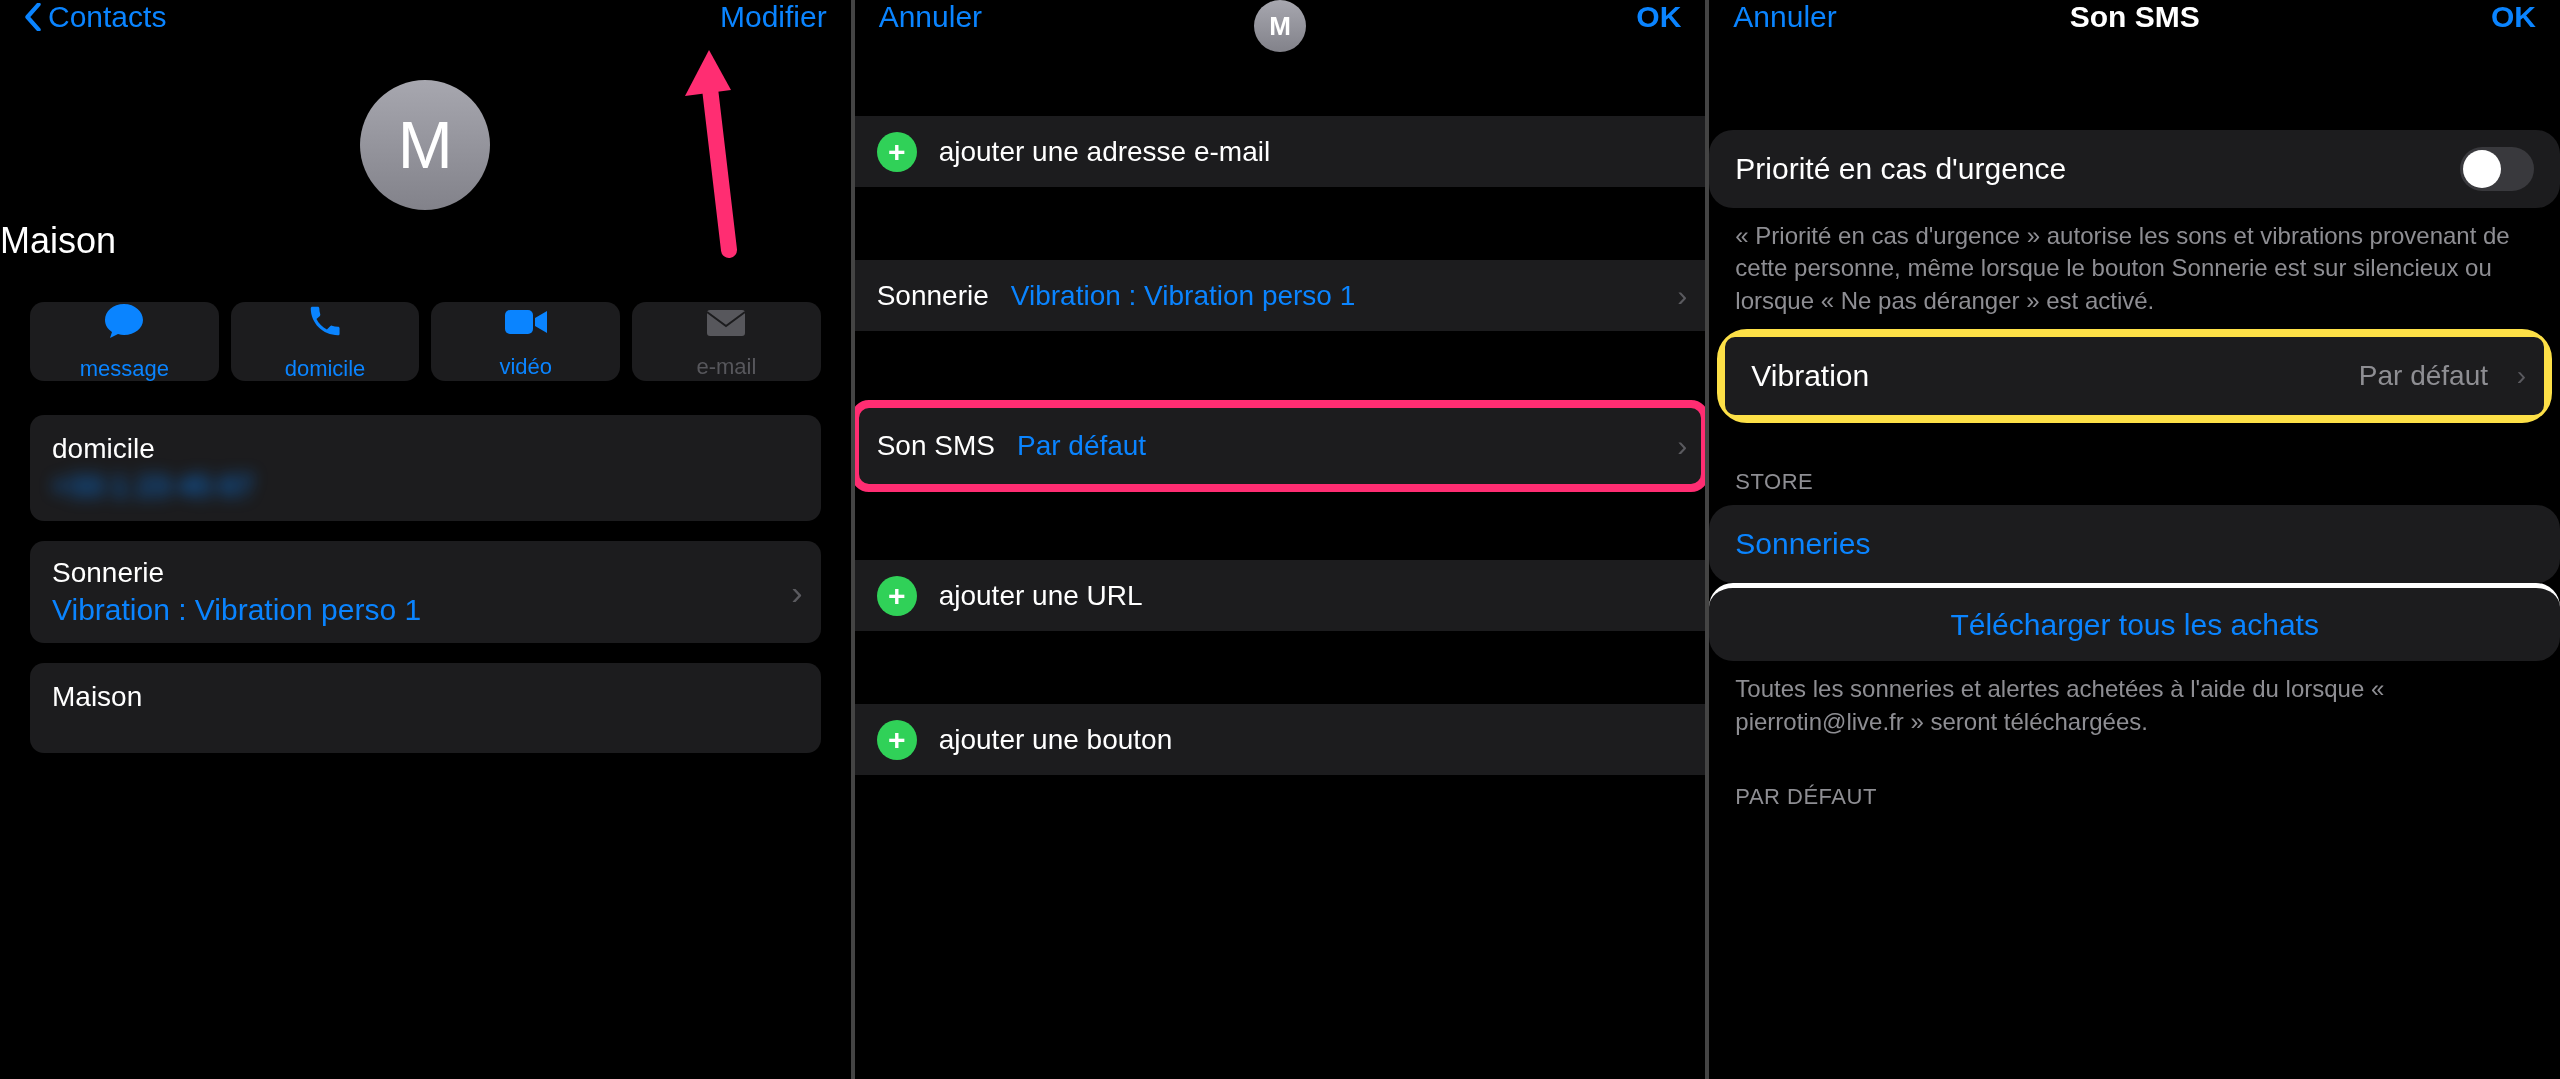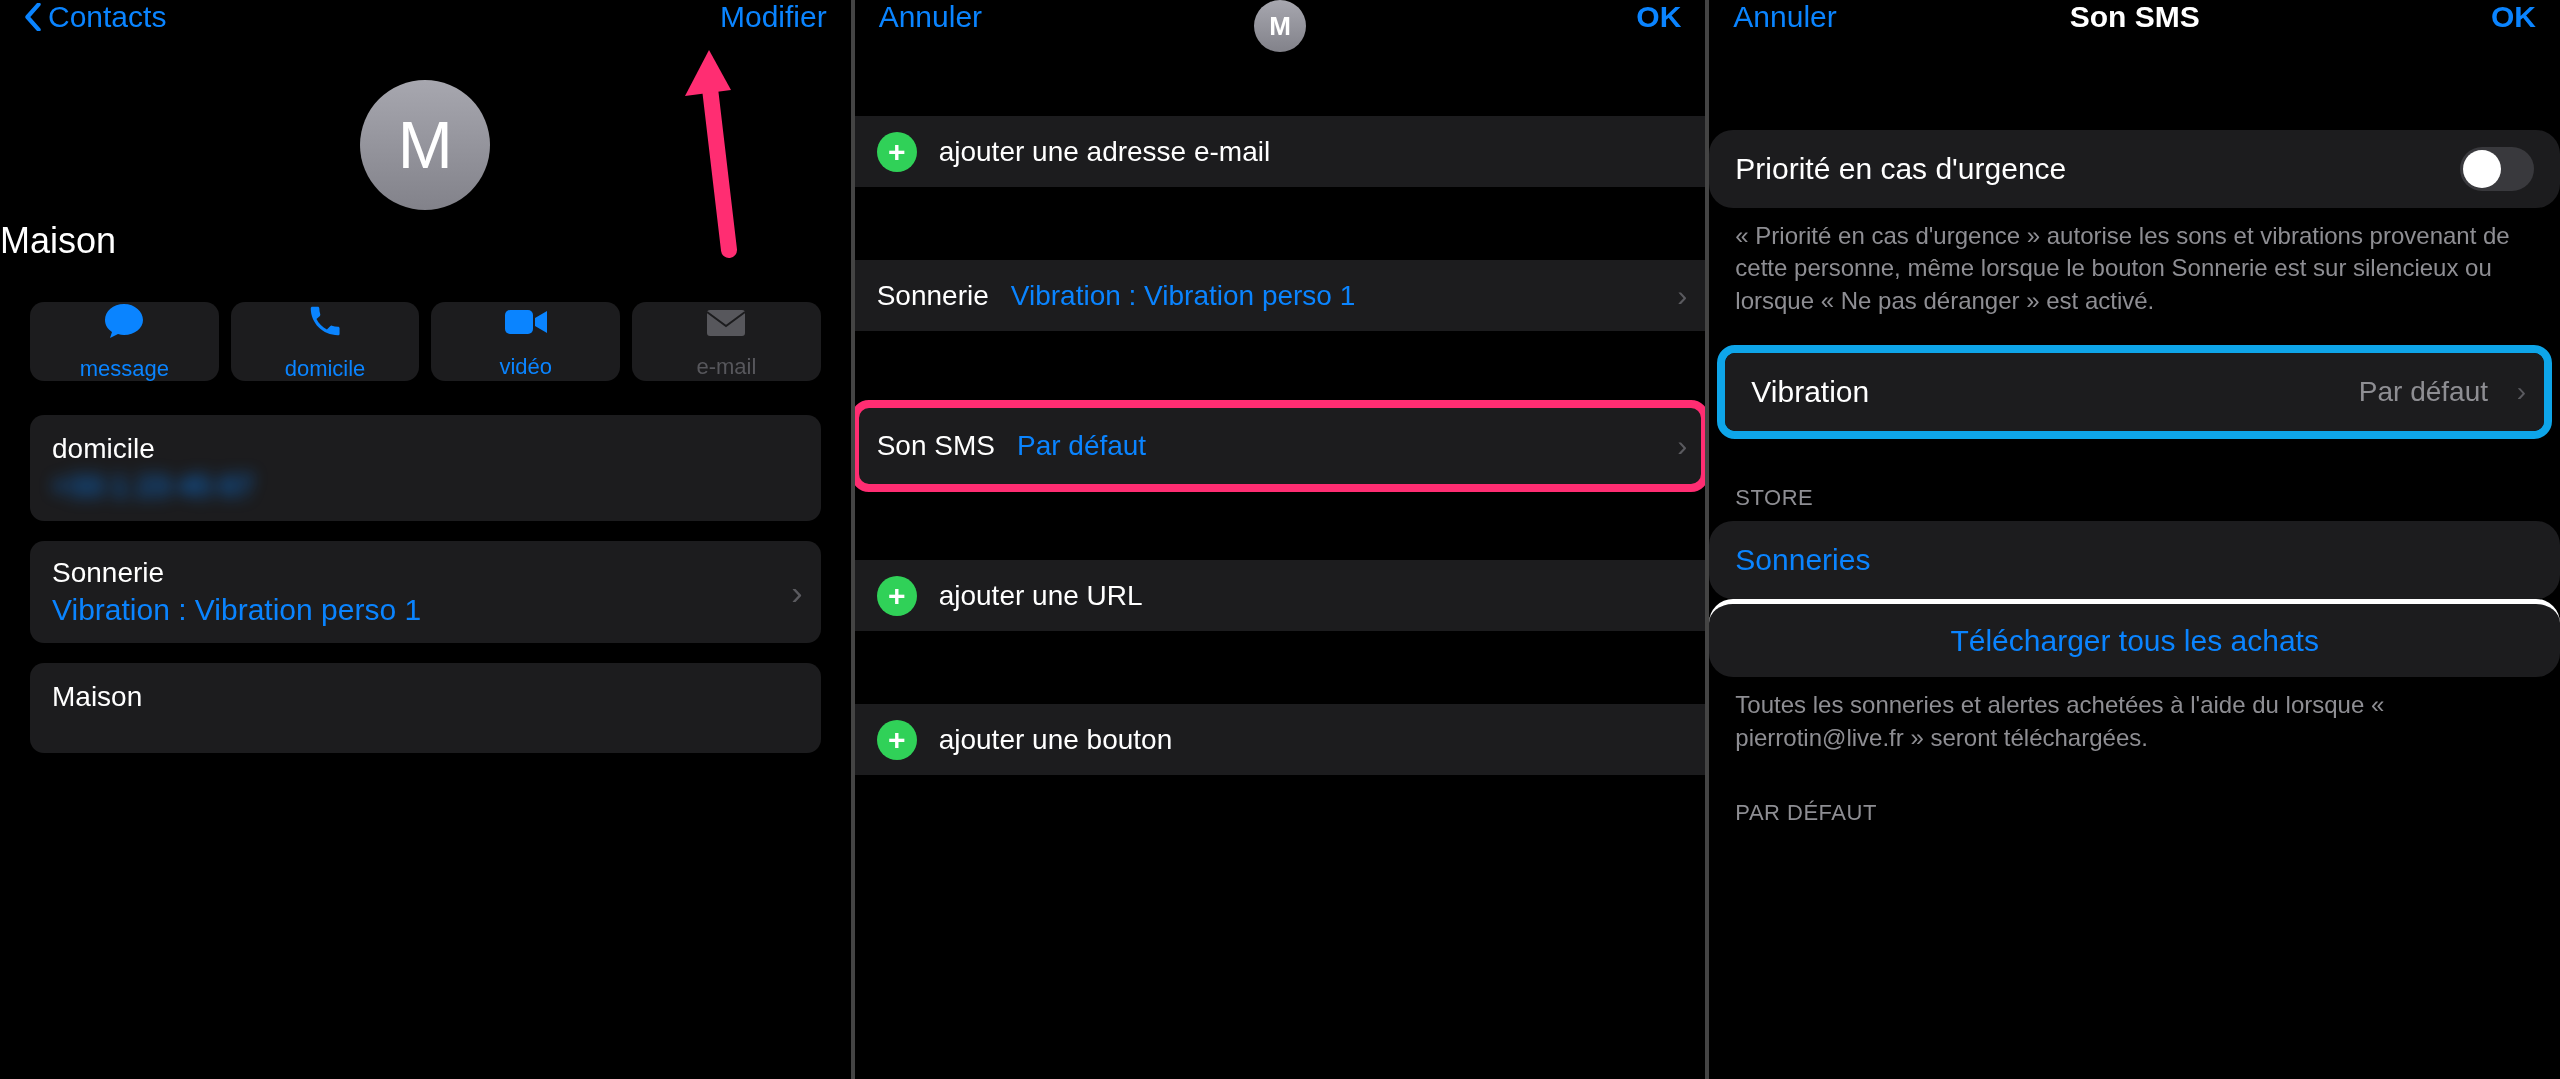--- a/index.html
+++ b/index.html
@@ -179,23 +179,23 @@
   .toggle {
     width:74px; height:44px; border-radius:22px;
     background:#39393d; position:relative;
   }
   .toggle .knob {
     width:38px; height:38px; border-radius:50%;
     background:#fff; position:absolute; top:3px; left:3px;
   }
   
   .hl-wrap {
-    margin: 20px 8px 8px 8px;
-    border:8px solid #0ea5e9;
-    border-radius:18px;
+    margin: 4px 8px 8px 8px;
+    border:8px solid #fde047;
+    border-radius:30px;
   }
   .hl-wrap .row3 { background:#1c1c1e; border-radius:10px; }
 </style>
 </head>
 <body>
 
 <div class="pane">
   <div class="nav">
     <div class="nav-left">
       <span class="chevron-back">

